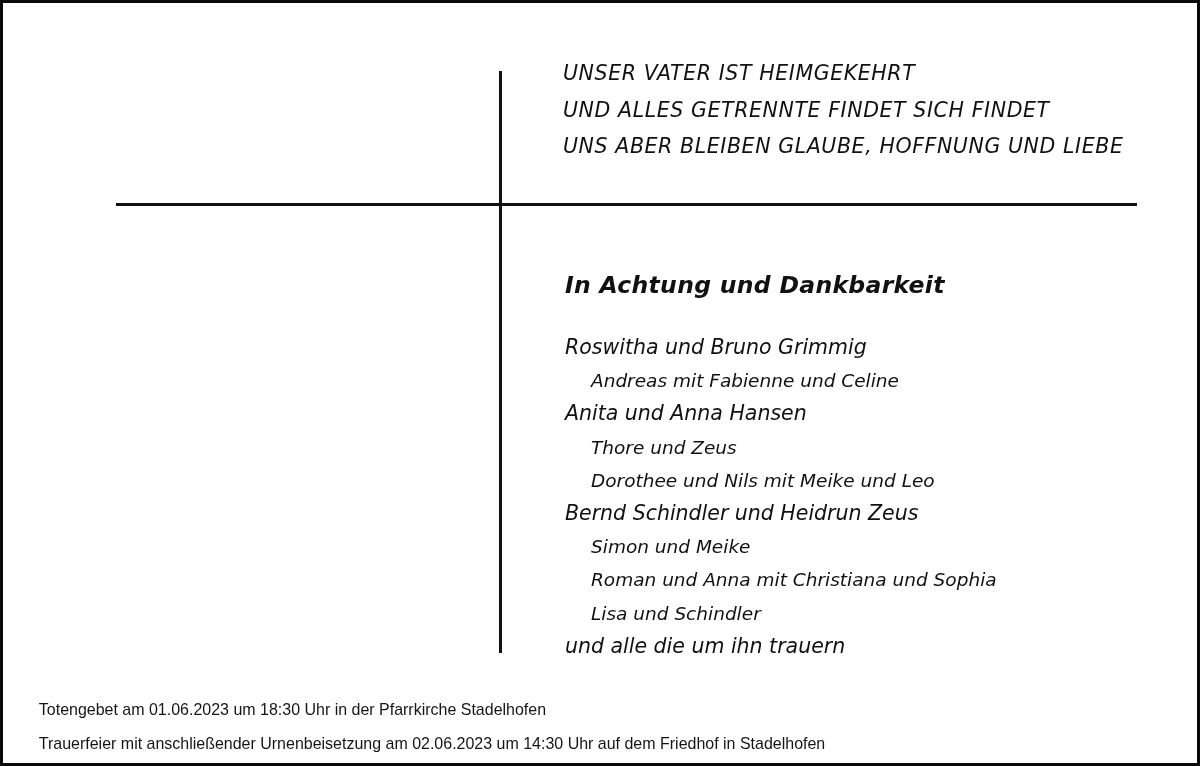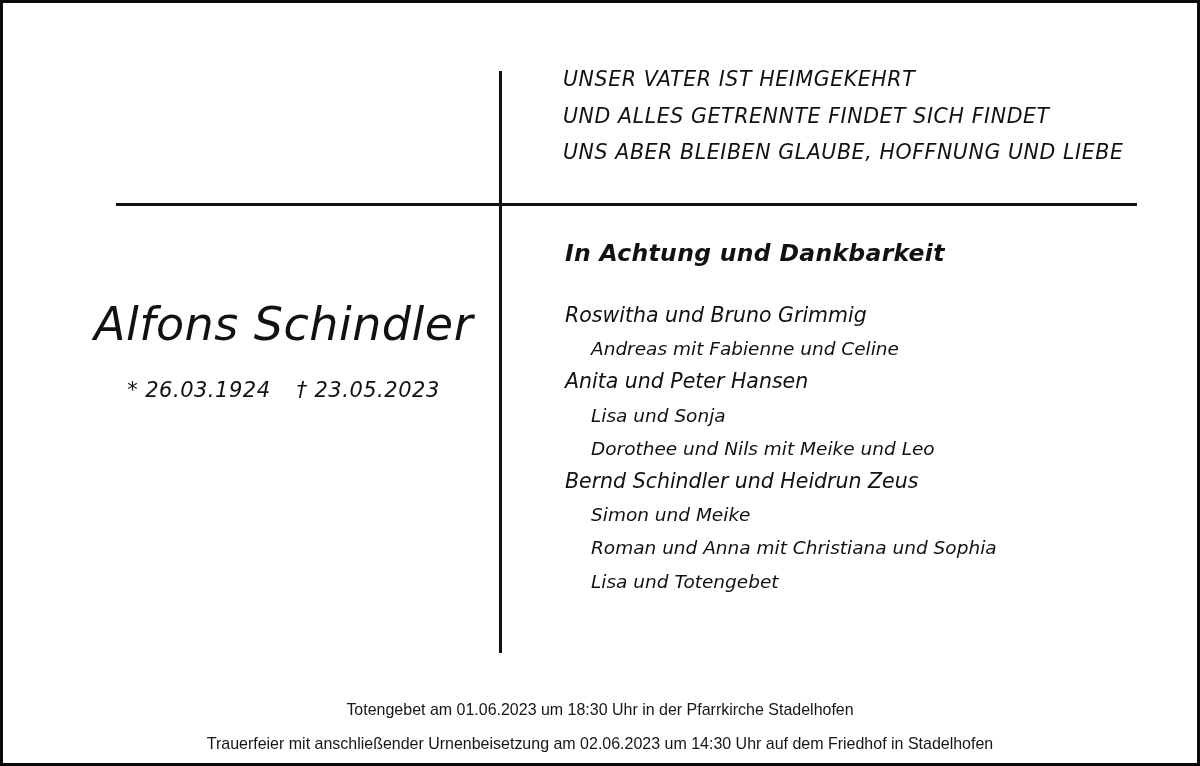--- a/index.html
+++ b/index.html
@@ -25,21 +25,21 @@
   .h-rule {
     position: absolute;
     left: 113px; top: 200px;
     width: 1021px; height: 3px;
     background: #111111;
   }
 
   
   .epigraph {
     position: absolute;
-    left: 560px; top: 58px;
+    left: 560px; top: 52px;
     font-style: italic;
     font-size: 20.5px;
     letter-spacing: 0.6px;
     line-height: 36.5px;
     white-space: nowrap;
   }
 
   
   .deceased-block {
     position: absolute;
@@ -69,36 +69,36 @@
     position: absolute;
     left: 562px; top: 236px;
     width: 620px;
   }
   .tribute-heading {
     font-style: italic;
     font-weight: bold;
     font-size: 23.5px;
     letter-spacing: 0.3px;
     white-space: nowrap;
+    margin-top: 32px;
   }
   .mourner-list {
     margin-top: 32px;
     font-style: italic;
     line-height: 33.2px;
   }
   .mourner-line { white-space: nowrap; }
   .mourner-line.main { font-size: 20.5px; }
   .mourner-line.sub  { font-size: 18.5px; padding-left: 26px; font-style: italic; }
 
   
   .footer {
     position: absolute;
     left: 0; top: 690px;
     width: 1194px;
-    text-align: center;
     font-family: "Liberation Sans", sans-serif;
     font-size: 17px;
     line-height: 34px;
     color: #161616;
   }
   .footer-line {
     transform: scaleX(0.94);
     transform-origin: center;
     white-space: nowrap;
   }
@@ -110,39 +110,34 @@
 
   <div class="v-rule"></div>
   <div class="h-rule"></div>
 
   <div class="epigraph">
     <div>UNSER VATER IST HEIMGEKEHRT</div>
     <div>UND ALLES GETRENNTE FINDET SICH FINDET</div>
     <div>UNS ABER BLEIBEN GLAUBE, HOFFNUNG UND LIEBE</div>
   </div>
 
-  <div class="deceased-block">
-    <div class="deceased-name">Alfons Schindler</div>
-    <div class="deceased-dates">
-      <span class="sym">*</span><span>26.03.1924</span><span class="sep"></span><span class="sym">†</span><span>23.05.2023</span>
-    </div>
-  </div>
 
   <div class="tribute">
     <div class="tribute-heading">In Achtung und Dankbarkeit</div>
     <div class="mourner-list">
       <div class="mourner-line main">Roswitha und Bruno Grimmig</div>
       <div class="mourner-line sub">Andreas mit Fabienne und Celine</div>
-      <div class="mourner-line main">Anita und Peter Hansen</div>
-      <div class="mourner-line sub">Lisa und Sonja</div>
+      <div class="mourner-line main">Anita und Anna Hansen</div>
+      <div class="mourner-line sub">Thore und Zeus</div>
       <div class="mourner-line sub">Dorothee und Nils mit Meike und Leo</div>
       <div class="mourner-line main">Bernd Schindler und Heidrun Zeus</div>
       <div class="mourner-line sub">Simon und Meike</div>
       <div class="mourner-line sub">Roman und Anna mit Christiana und Sophia</div>
-      <div class="mourner-line sub">Lisa und Totengebet</div>
+      <div class="mourner-line sub">Lisa und Schindler</div>
+      <div class="mourner-line main">und alle die um ihn trauern</div>
     </div>
   </div>
 
   <div class="footer">
     <div class="footer-line">Totengebet am 01.06.2023 um 18:30 Uhr in der Pfarrkirche Stadelhofen</div>
     <div class="footer-line">Trauerfeier mit anschließender Urnenbeisetzung am 02.06.2023 um 14:30 Uhr auf dem Friedhof in Stadelhofen</div>
   </div>
 
 </div>
 

